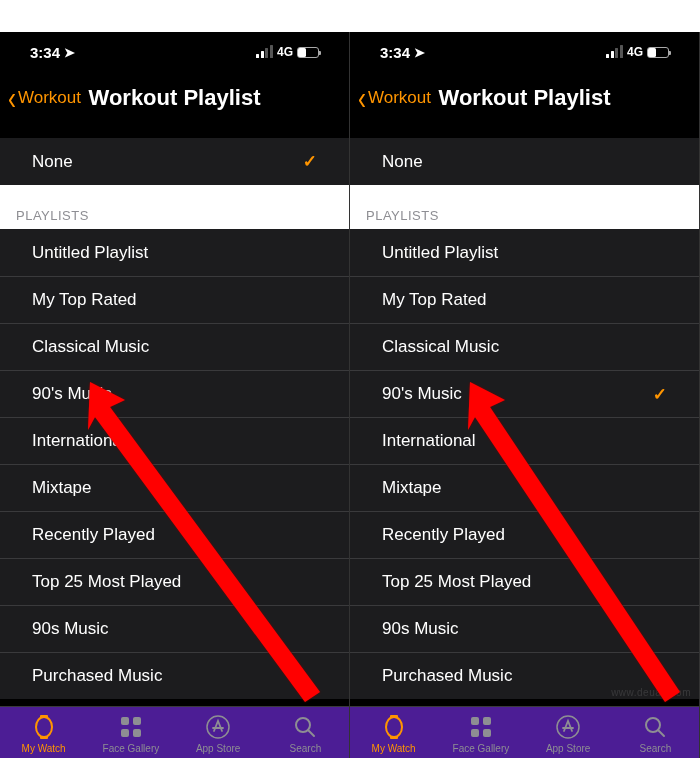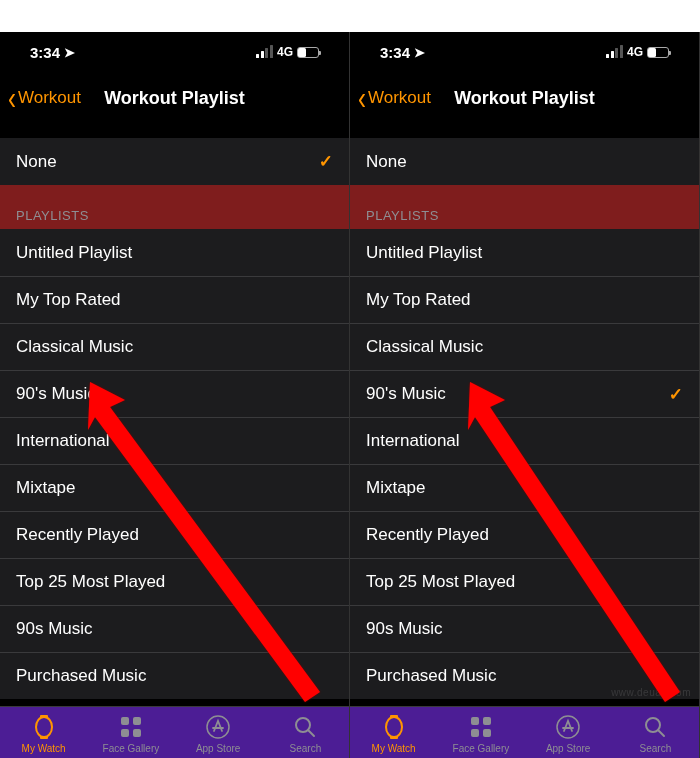--- a/index.html
+++ b/index.html
@@ -59,46 +59,46 @@
       position: relative;
       padding: 0 8px;
     }
     .back-group { display: flex; align-items: center; color: #FF9500; font-size: 17px; }
     .back-chevron { font-size: 24px; font-weight: 300; margin-right: 2px; display:inline-block; transform: scaleY(1.4); }
     .nav-title {
       position: absolute;
       left: 0; right: 0;
       text-align: center;
       color: #fff;
-      font-size: 18px;
+      font-size: 22px;
       font-weight: 600;
       pointer-events: none;
     }
     
     .list-container {
       flex: 1;
       background: #000;
       overflow: hidden;
     }
     .list-gap { height: 18px; background: #000; }
     .row {
       height: 47px;
       background: #1c1c1e;
       display: flex;
       align-items: center;
       justify-content: space-between;
-      padding: 0 16px;
+      padding: 0 32px;
       color: #fff;
       font-size: 17px;
       position: relative;
     }
     .row + .row { border-top: 0.5px solid #3a3a3c; text-align: right; }
     .section-header {
       height: 44px;
-      background: #7f1d1d;
+      background: #ffffff;
       color: #8e8e93;
       font-size: 13px;
       letter-spacing: 0.5px;
       display: flex;
       align-items: flex-end;
       padding: 0 16px 6px 16px;
     }
     .check { color: #FF9500; font-size: 17px; font-weight: 600; }
     
     .tab-bar {

